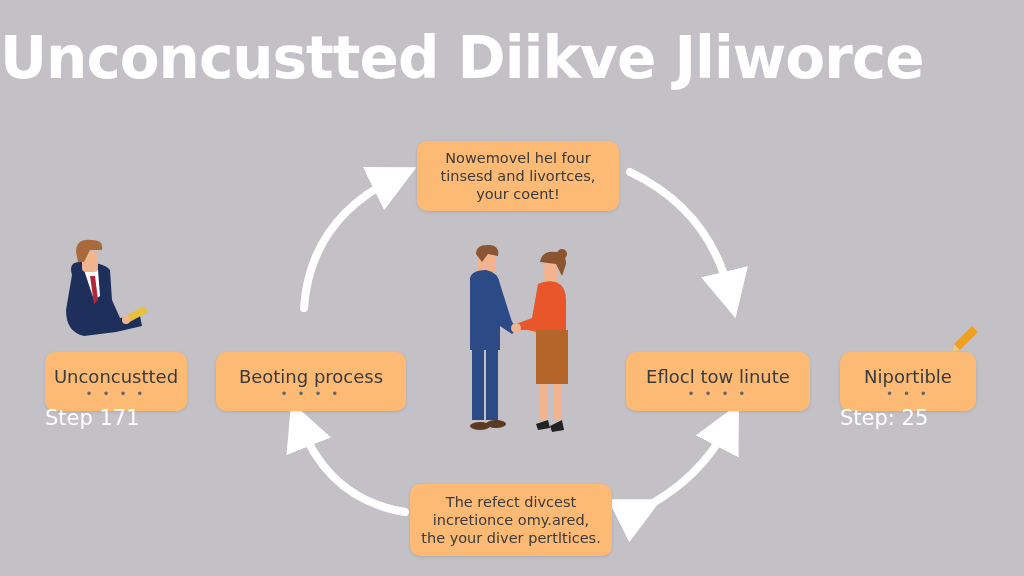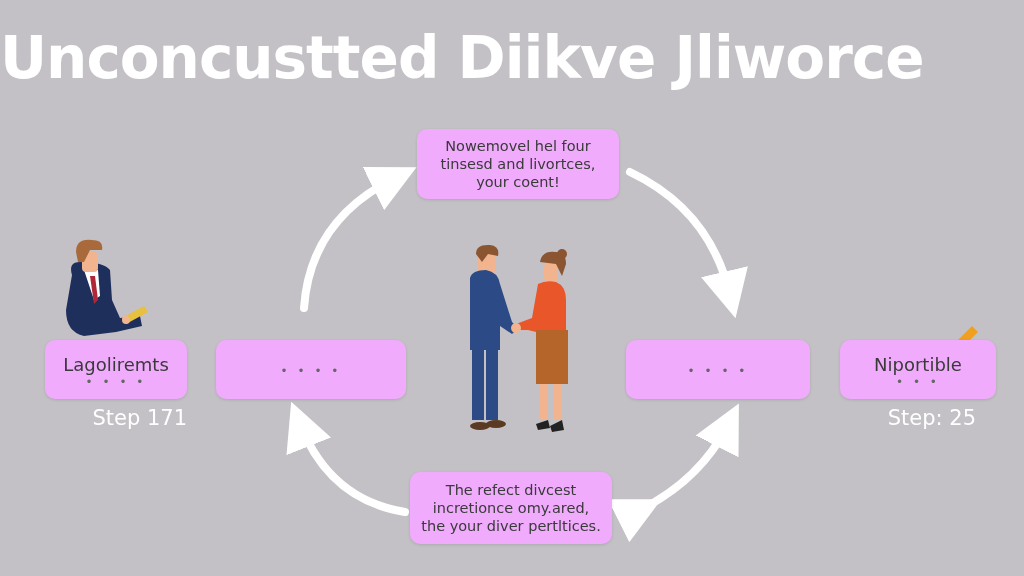--- a/index.html
+++ b/index.html
@@ -9,30 +9,30 @@
       font-family: "DejaVu Sans", sans-serif;
       position: relative;
     }
     .title {
       position: absolute; left: 0; top: 18px; width: 1024px;
       text-align: left; color: #ffffff;
       font-family: "DejaVu Sans", sans-serif; font-weight: bold;
       font-size: 58px; letter-spacing: -1px; line-height: 80px;
     }
     .card {
-      position: absolute; background: #f0abfc; border-radius: 10px;
+      position: absolute; background: #fdba74; border-radius: 10px;
       box-shadow: 0 1px 3px rgba(0,0,0,0.12);
       display: flex; flex-direction: column; align-items: center; justify-content: center;
-      color: #3a3a3a; text-align: center;
+      color: #3a3a3a; text-align: center; margin-top: 12px;
     }
     .card .label { font-size: 18px; line-height: 22px; }
     .card .dots { font-size: 12px; letter-spacing: 3px; color: #666; line-height: 8px; margin-top: 2px; }
     .note { font-size: 14.5px; line-height: 18px; color: #3a3a3a; padding: 0 10px; }
     .step {
-      position: absolute; color: #ffffff; font-size: 21px; text-align: right;
+      position: absolute; color: #ffffff; font-size: 21px; text-align: left;
     }
     svg.overlay { position: absolute; left: 0; top: 0; }
   </style>
 </head>
 <body>
 
 <div class="title">Unconcustted Diikve Jliworce</div>
 
 <svg class="overlay" width="1024" height="576">
   <defs>
@@ -85,30 +85,32 @@
 
 <div class="card" style="left:417px; top:129px; width:202px; height:70px;">
   <div class="note">Nowemovel hel four tinsesd and livortces, your coent!</div>
 </div>
 
 <div class="card" style="left:410px; top:472px; width:202px; height:72px;">
   <div class="note">The refect divcest incretionce omy.ared, the your diver pertltices.</div>
 </div>
 
 <div class="card" style="left:45px; top:340px; width:142px; height:59px;">
-  <div class="label">Lagoliremts</div>
+  <div class="label">Unconcustted</div>
   <div class="dots">• • • •</div>
 </div>
 <div class="step" style="left:45px; top:406px; width:142px;">Step 171</div>
 
 <div class="card" style="left:216px; top:340px; width:190px; height:59px;">
+  <div class="label">Beoting process</div>
   <div class="dots">• • • •</div>
 </div>
 
 <div class="card" style="left:626px; top:340px; width:184px; height:59px;">
+  <div class="label">Eflocl tow linute</div>
   <div class="dots">• • • •</div>
 </div>
 
-<div class="card" style="left:840px; top:340px; width:156px; height:59px;">
+<div class="card" style="left:840px; top:340px; width:136px; height:59px;">
   <div class="label">Niportible</div>
   <div class="dots">• • •</div>
 </div>
 <div class="step" style="left:840px; top:406px; width:136px;">Step: 25</div>
 
 </body></html>

